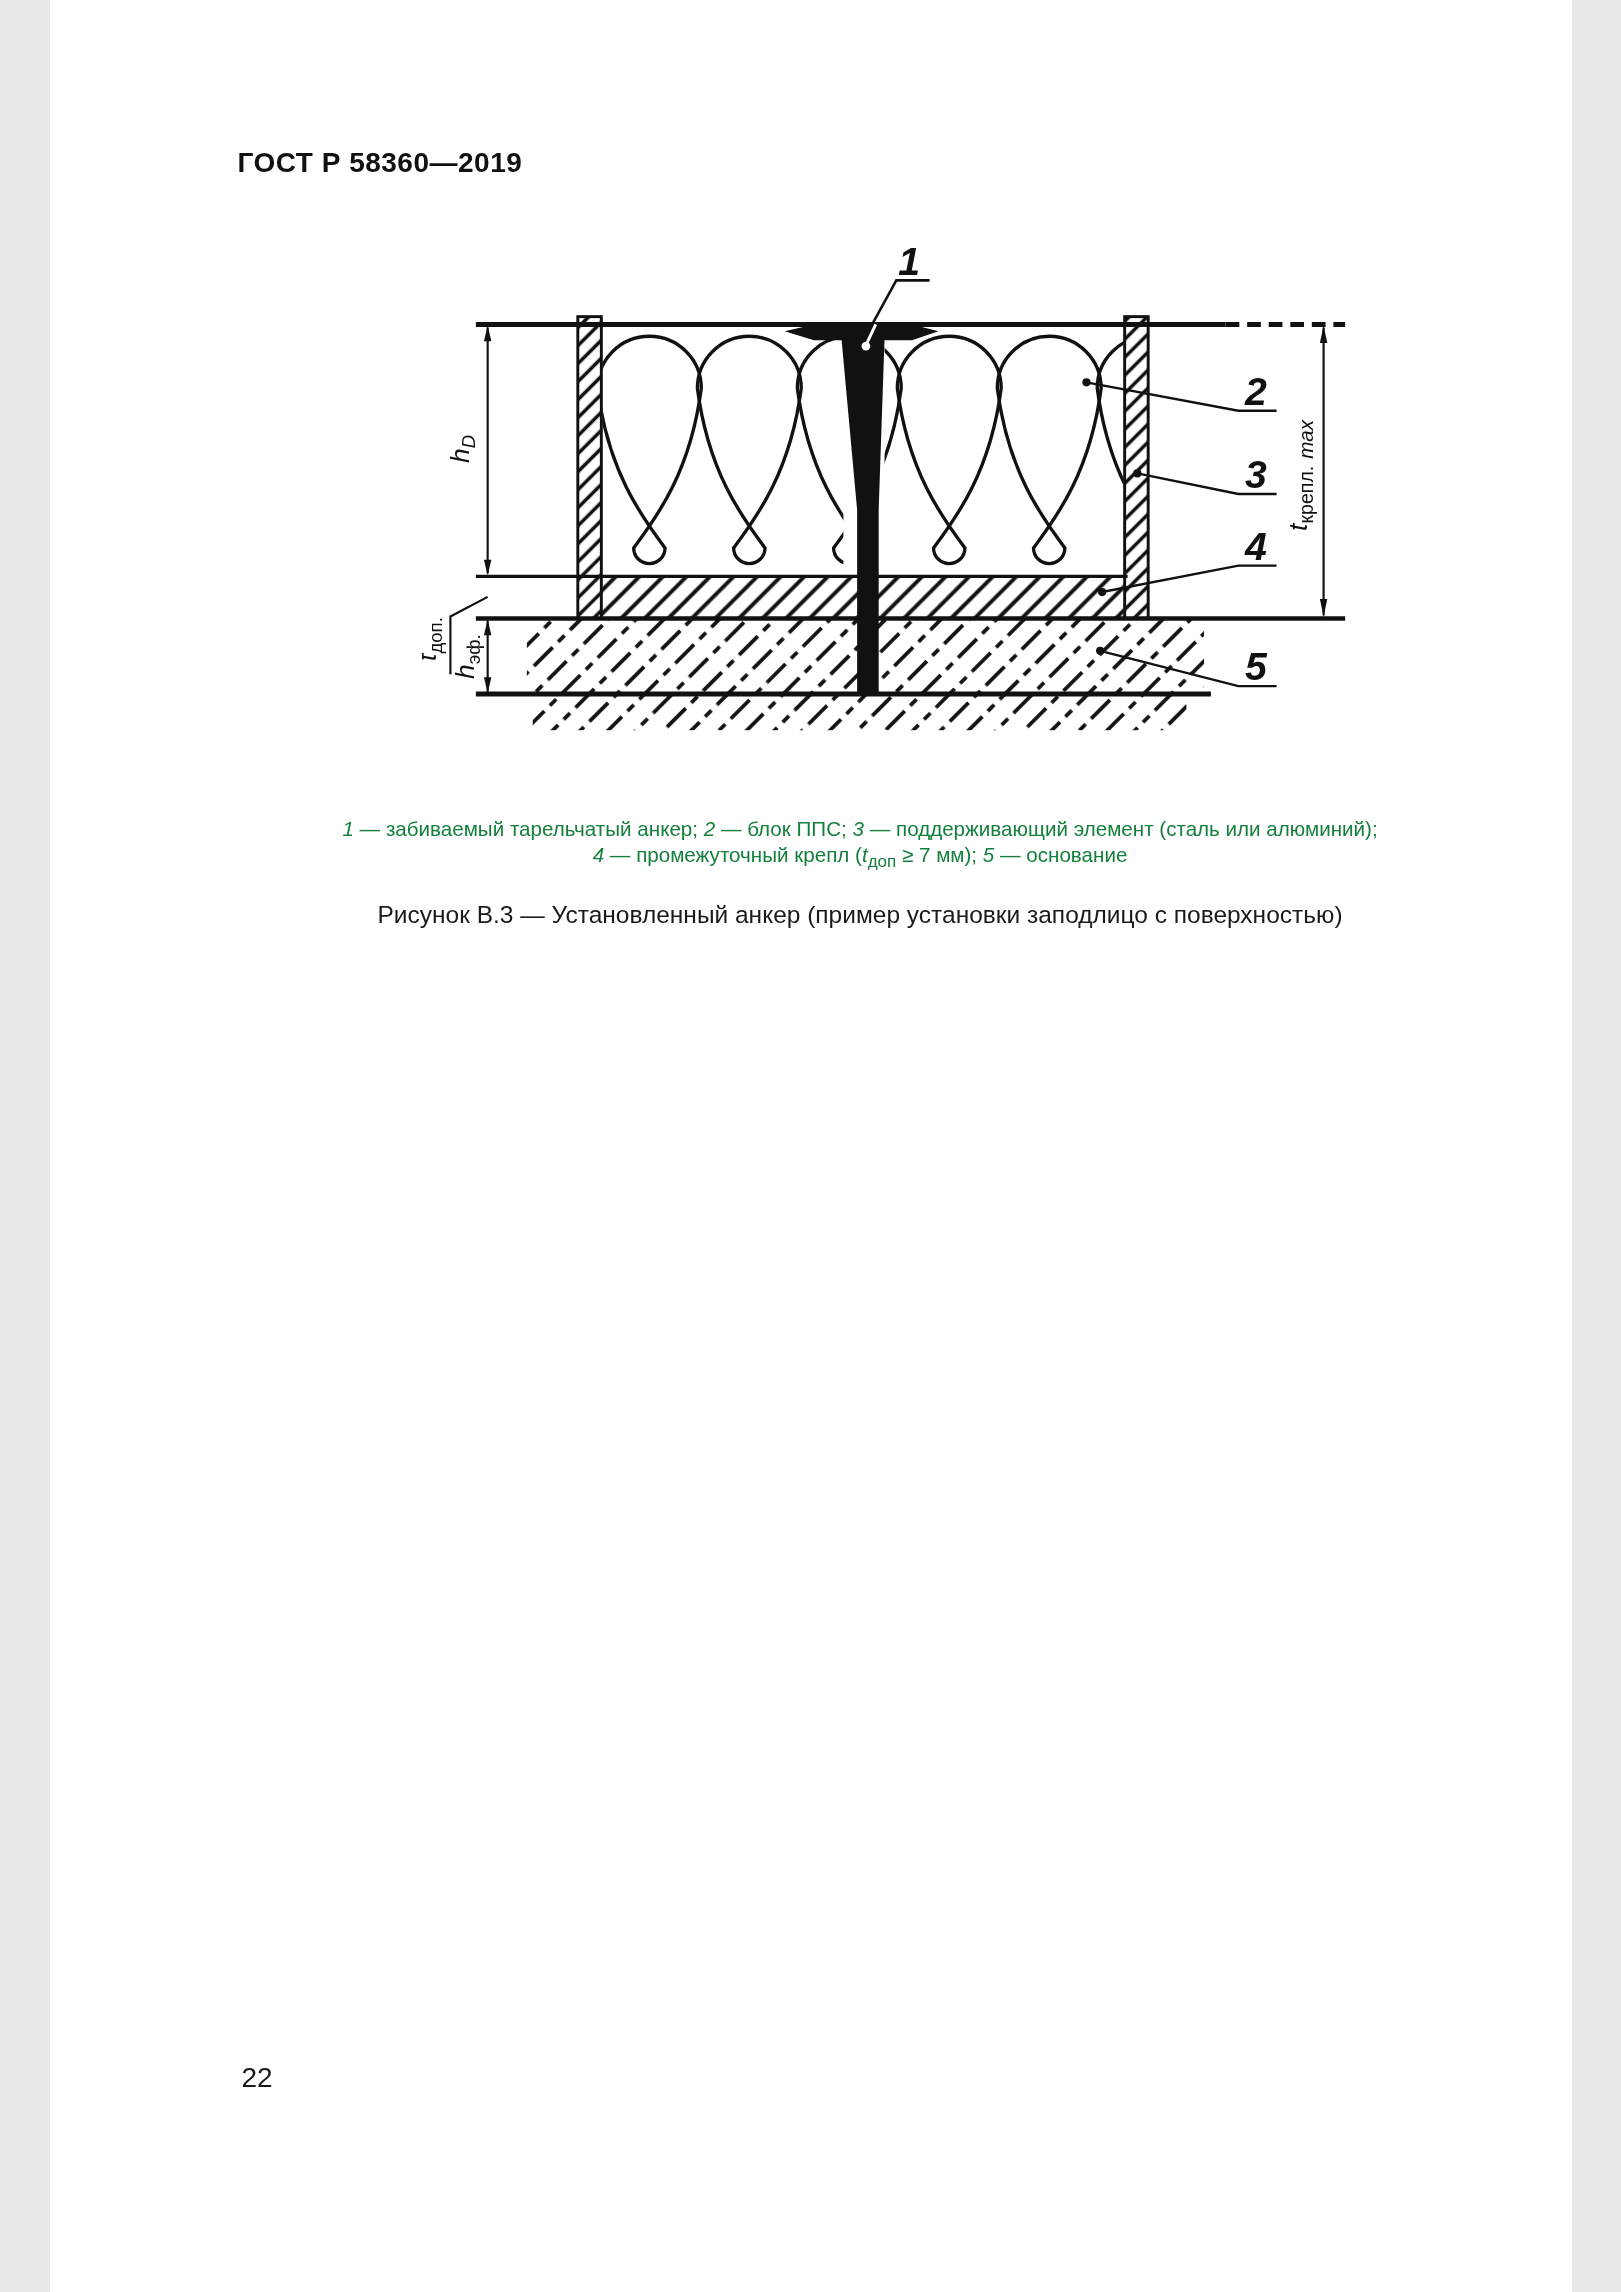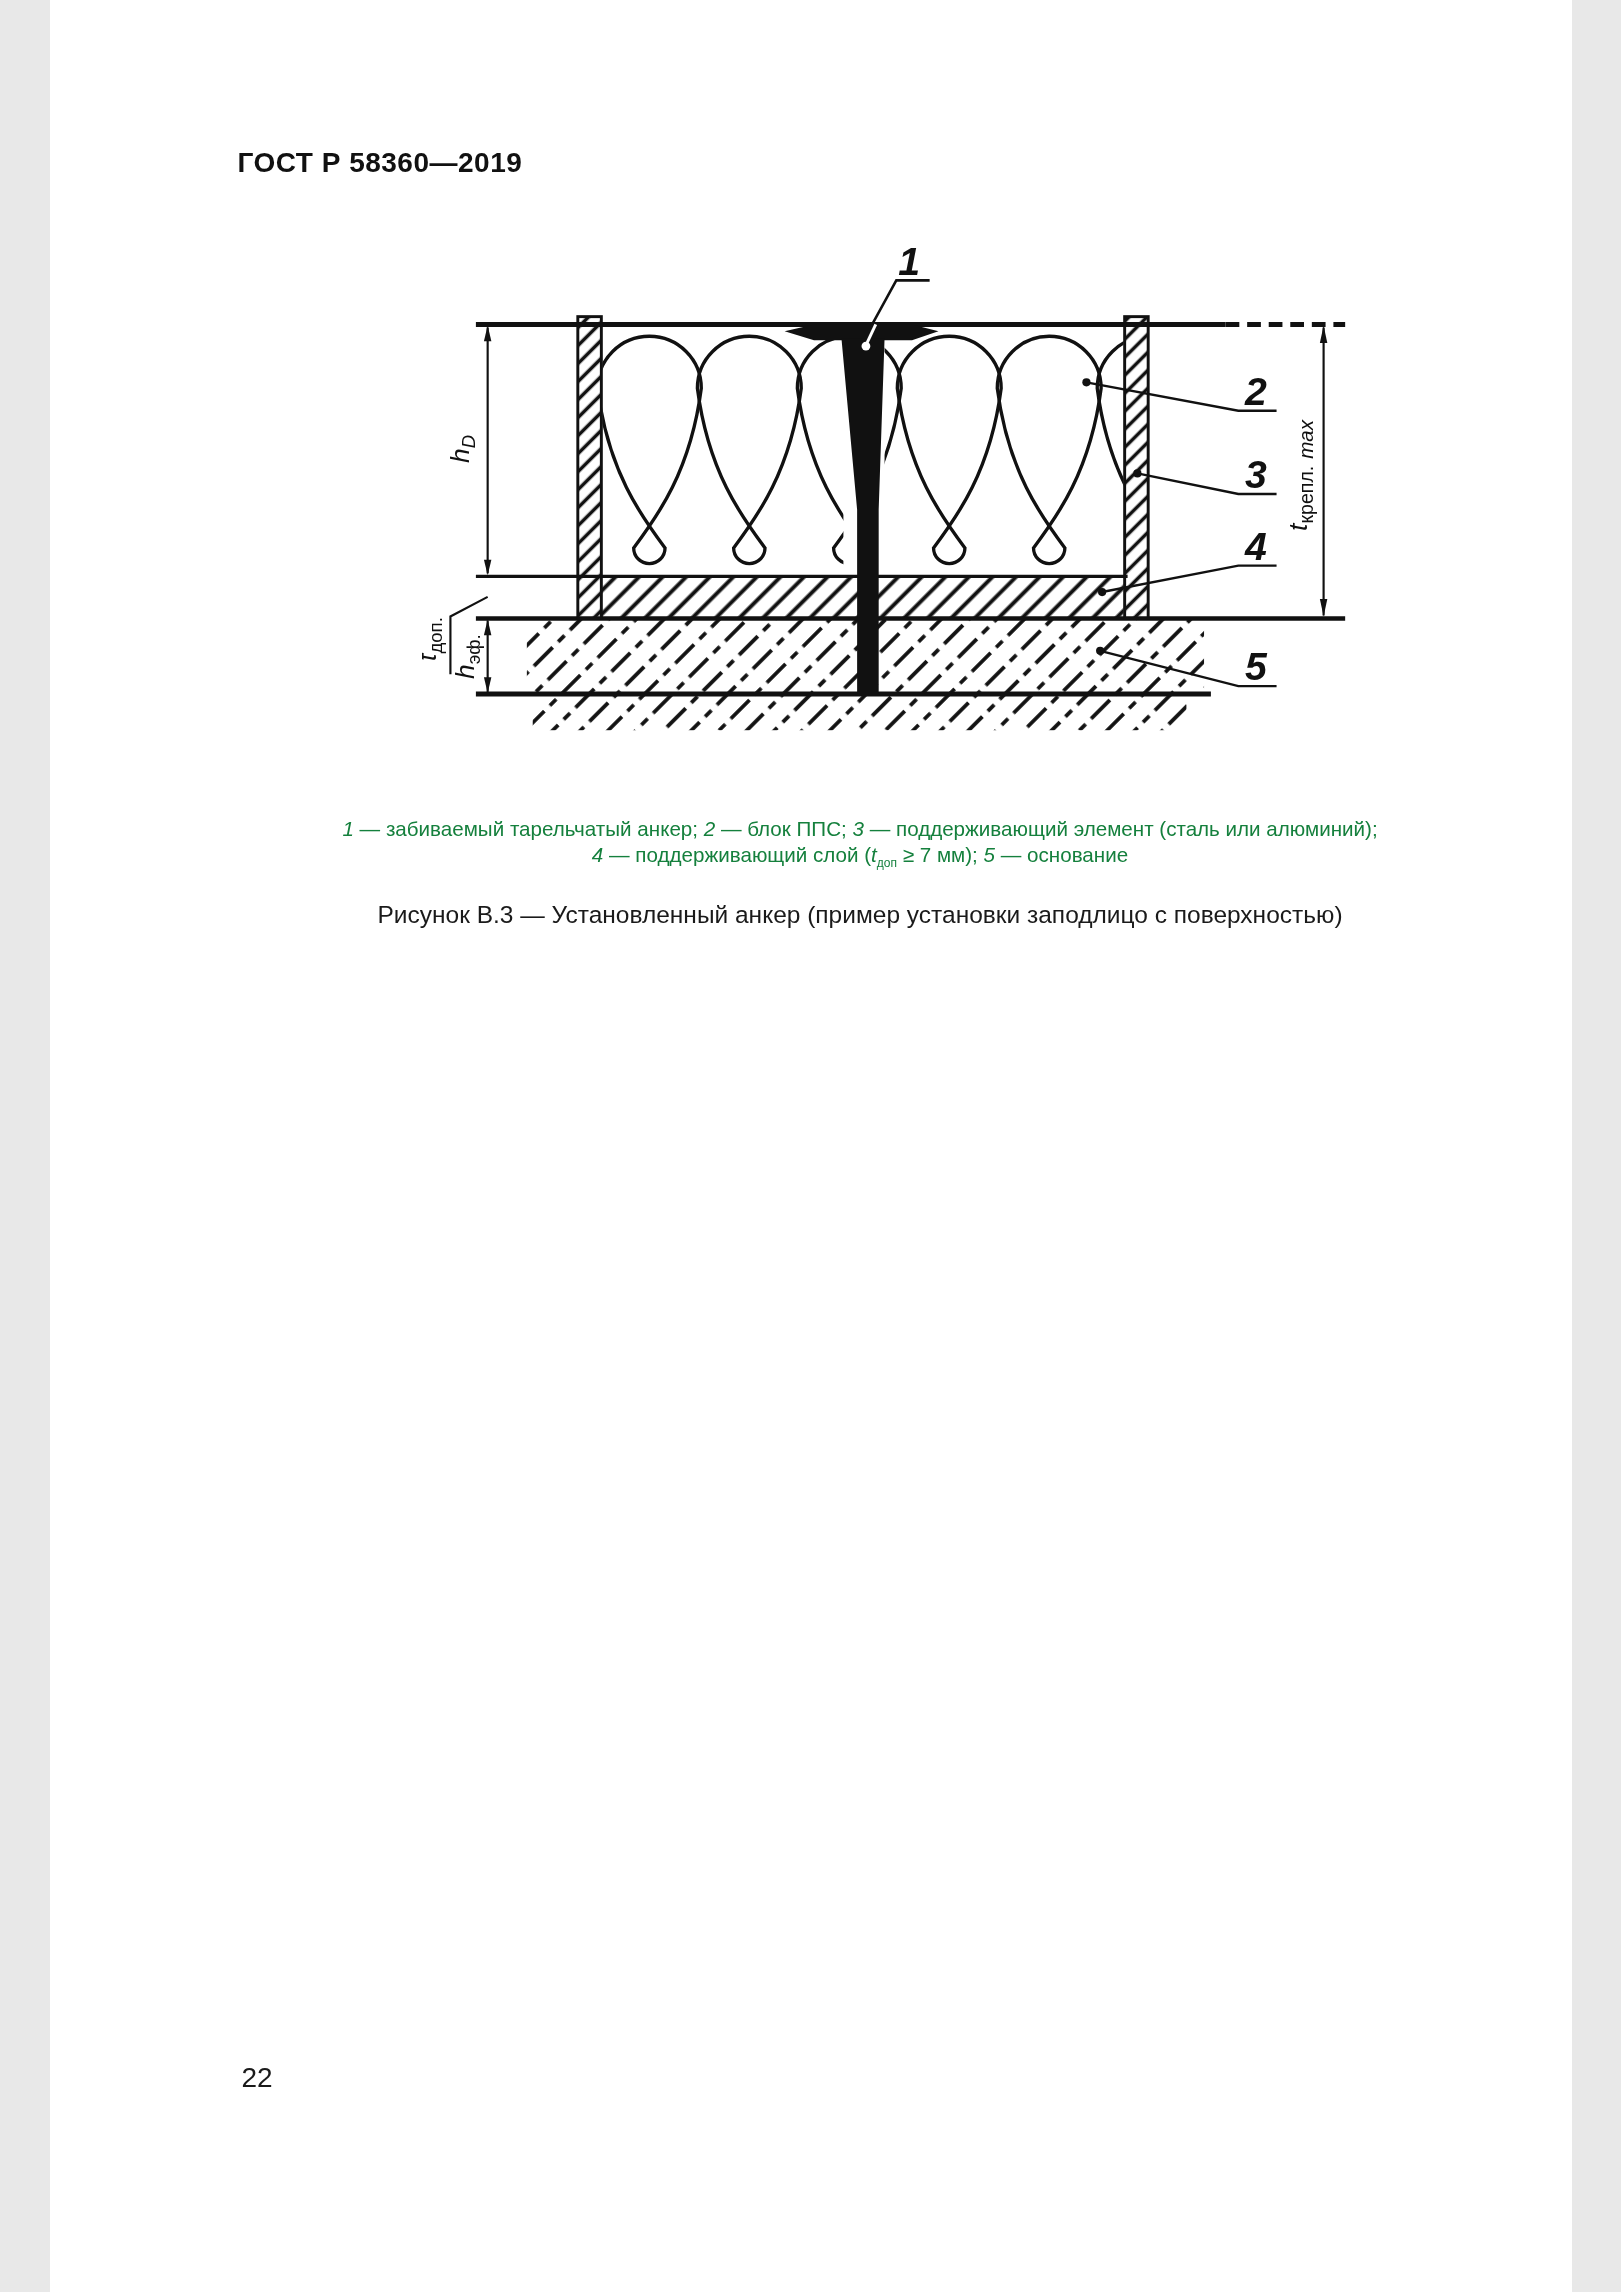--- a/index.html
+++ b/index.html
@@ -11,21 +11,21 @@
   .doc-header{
     position:absolute;left:188px;top:147px;
     font-size:28px;font-weight:bold;letter-spacing:0.5px;white-space:nowrap;
   }
   .figure-svg{position:absolute;left:372px;top:196px;}
   .caption{
     position:absolute;left:0;top:816px;width:1621px;text-align:center;
     font-size:20.6px;line-height:25.5px;color:#15803d;
   }
   .caption i{font-style:italic;}
-  .caption sub{font-size:12px;vertical-align:-4.9px;line-height:0;}
+  .caption sub{font-size:17px;vertical-align:-4.9px;line-height:0;}
   .fig-title{
     position:absolute;left:0;top:901px;width:1621px;text-align:center;
     font-size:24.5px;color:#1a1a1a;
   }
   .page-number{
     position:absolute;left:192px;top:2062px;font-size:28px;color:#1a1a1a;
   }
   svg text{font-family:"Liberation Sans","DejaVu Sans",sans-serif;}
   .callout{font-size:40px;font-style:italic;font-weight:600;fill:#111;}
   .dim{font-size:27px;fill:#111;}
@@ -137,21 +137,21 @@
     </g>
     <g>
       <circle cx="1072" cy="664" r="4.2" fill="#111"></circle>
       <polyline points="1072,664 1213,700 1252,700" fill="none" stroke="#111" stroke-width="2.4"></polyline>
       <text class="callout" x="1231" y="694" text-anchor="middle">5</text>
     </g>
   </svg>
 
   <div class="caption">
     <div><i>1</i><span> — забиваемый тарельчатый анкер; </span><i>2</i><span> — блок ППС; </span><i>3</i><span> — поддерживающий элемент (сталь или алюминий);</span></div>
-    <div><i>4</i><span> — поддерживающий слой (</span><i>t</i><sub>доп</sub><span> ≥ 7 мм); </span><i>5</i><span> — основание</span></div>
+    <div><i>4</i><span> — промежуточный крепл (</span><i>t</i><sub>доп</sub><span> ≥ 7 мм); </span><i>5</i><span> — основание</span></div>
   </div>
 
   <div class="fig-title">Рисунок В.3 — Установленный анкер (пример установки заподлицо с поверхностью)</div>
 
   <div class="page-number">22</div>
 
 </div>
 
 
 </body></html>

